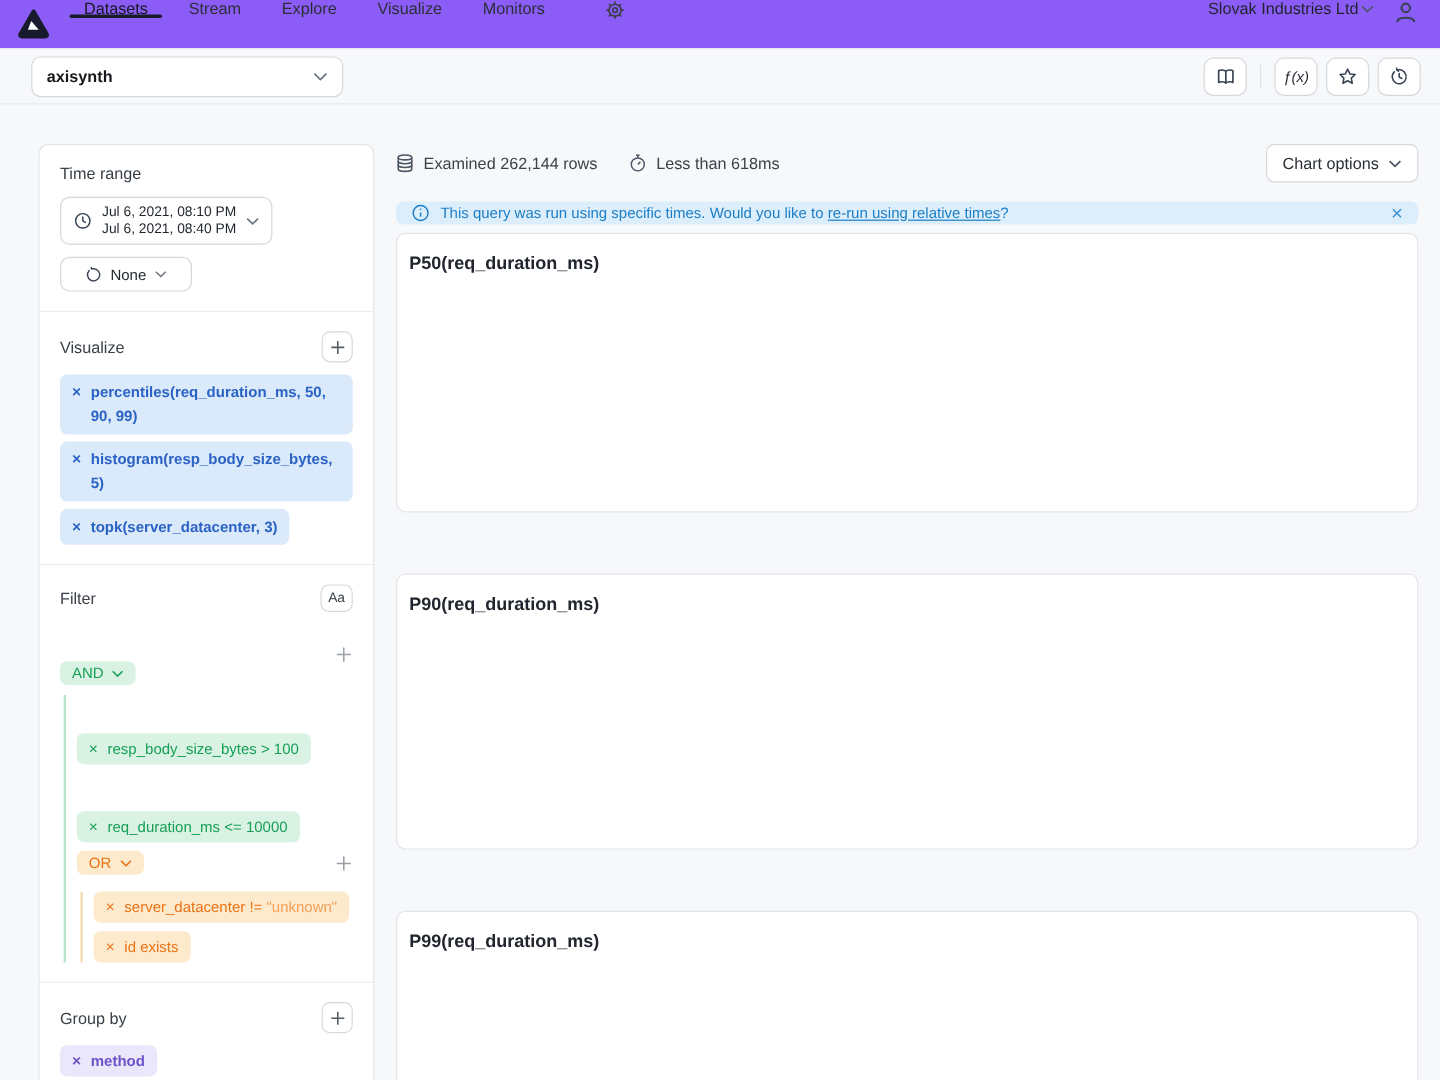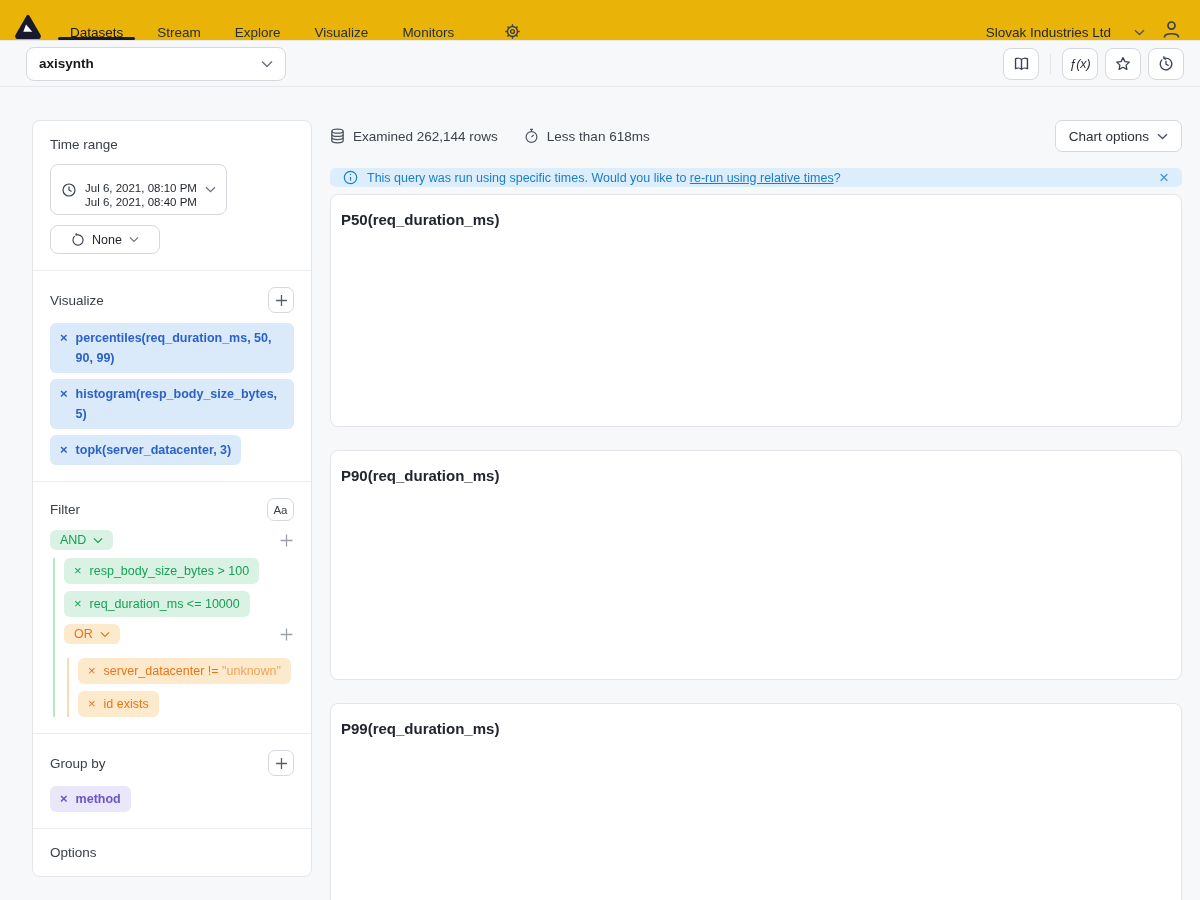--- a/index.html
+++ b/index.html
@@ -1,29 +1,29 @@
 <!DOCTYPE html>
 <html><head>
 <meta charset="utf-8">
 <style>
   * { box-sizing: border-box; margin: 0; padding: 0; }
   html,body { width:1200px; height:900px; overflow:hidden; }
   body { font-family:"Liberation Sans", sans-serif; background:#f7f8f9; color:#24292f; }
 
   
-  .nav { height:41px; background:#eab308; border-bottom:1px solid #e7e9ec; display:flex; align-items:flex-end; }
+  .nav { height:41px; background:#8b5cf6; border-bottom:1px solid #e7e9ec; display:flex; align-items:flex-start; }
   .logo { width:26px; height:26px; margin:7px 12px 0 15px; }
   .nav-items { display:flex; list-style:none; align-items:stretch; }
   .nav-item { position:relative; display:flex; align-items:center; padding:0 12px; margin:0 5px; font-size:13.5px; color:#2a2f36; cursor:pointer; }
   .nav-item.active { color:#15181e; }
   .nav-item.active::after { content:""; position:absolute; left:0; right:0; bottom:0; height:3px; background:#191d28; border-radius:2px; }
   .nav-vdiv { width:1px; background:#e3e5e9; margin:9px 12px; }
   .icon-btn-plain { display:flex; align-items:center; justify-content:center; width:32px; cursor:pointer; }
   .nav-spacer { flex:1; }
-  .org { display:flex; align-items:center; gap:23px; font-size:13.5px; color:#1f242c; margin-right:16px; cursor:pointer; }
+  .org { display:flex; align-items:center; gap:2px; font-size:13.5px; color:#1f242c; margin-right:16px; cursor:pointer; }
   .avatar { display:flex; align-items:center; margin-right:18px; cursor:pointer; }
 
   
   .toolbar { height:46px; background:#f7f8f9; border-bottom:1px solid #e7e9ec; display:flex; align-items:center; }
   .dataset-select { margin-left:26px; width:260px; height:34px; background:#fff; border:1px solid #d5d8dd; border-radius:8px;
     display:flex; align-items:center; padding:0 12px; font-size:13.5px; font-weight:700; color:#17181c; cursor:pointer;gap:48px; }
   .dataset-select .chev { margin-left:auto; }
   .toolbar-spacer { flex:1; }
   .tb-group { display:flex; align-items:center; margin-right:16px; }
   .tb-btn { width:36px; height:32px; background:#fff; border:1px solid #d5d8dd; border-radius:8px; display:flex; align-items:center; justify-content:center; cursor:pointer; color:#374151; }
@@ -37,28 +37,28 @@
 
   
   .sidebar { width:280px; }
   .section { padding:16px 17px; }
   .section + .section { border-top:1px solid #ecedef; }
   .sec-head { display:flex; align-items:center; justify-content:space-between; }
   .sec-label { font-size:13.5px; color:#3a4048; }
   .sq-btn { width:26px; height:26px; background:#fff; border:1px solid #d5d8dd; border-radius:7px; display:flex; align-items:center; justify-content:center; cursor:pointer; color:#565c66; }
   .aa-btn { width:27px; height:23px; font-size:11.5px; color:#3a4048; }
   .time-btn { margin-top:12px; display:flex; align-items:center; gap:8px; background:#fff; border:1px solid #d5d8dd; border-radius:8px; padding:5px 10px; cursor:pointer; width:fit-content; }
-  .time-lines { font-size:11.5px; color:#1f242c; line-height:14px;margin-top:11px; }
+  .time-lines { font-size:11.5px; color:#1f242c; line-height:14px; }
   .none-btn { margin-top:10px; display:flex; align-items:center; gap:7px; background:#fff; border:1px solid #d5d8dd; border-radius:8px; height:29px; padding:0 20px; font-size:12.5px; color:#1f242c; cursor:pointer; width:fit-content; }
 
   .chip { display:inline-flex; align-items:flex-start; gap:8px; padding:4px 10px; border-radius:6px; font-size:12.5px; line-height:18px; width:fit-content; max-width:100%; cursor:pointer; }
   .chip .x { font-size:13px; }
   .chips-col { display:flex; flex-direction:column; gap:6px; margin-top:10px; }
   .chip-blue { background:#dbeafa; color:#2a62c6; font-weight:700; line-height:20px; padding:5px 10px; }
-  .chip-green { background:#d9f2e4; color:#17a055; }
+  .chip-green { background:#d9f2e4; color:#17a055;margin-top:32px; }
   .chip-orange { background:#fdeacd; color:#ea7316; }
   .chip-orange .val { color:#f2a158; }
   .chip-purple { background:#ebe7fa; color:#6d52c8; font-weight:700; }
   .grp-chip { display:inline-flex; align-items:center; gap:7px; padding:3px 10px; border-radius:6px; font-size:12.5px; cursor:pointer; }
   .grp-chip .chev { display:flex; }
   .row-between { display:flex; align-items:center; justify-content:space-between; }
   .thin-plus { color:#9aa0a8; cursor:pointer; display:flex; }
   .and-children { border-left:2px solid #b9e5cd; margin-left:3px; padding-left:9px; margin-top:8px; display:flex; flex-direction:column; gap:7px; }
   .or-children  { border-left:2px solid #f6dcb2; margin-left:3px; padding-left:9px; margin-top:7px; display:flex; flex-direction:column; gap:7px; }
   .filter-tree { margin-top:9px; }
@@ -68,21 +68,21 @@
   .stats-row { display:flex; align-items:center; height:32px; }
   .stat { display:flex; align-items:center; gap:8px; font-size:13.5px; color:#3c424b; }
   .stat + .stat { margin-left:26px; }
   .chart-opts { margin-left:auto; height:32px; background:#fff; border:1px solid #d5d8dd; border-radius:7px; display:flex; align-items:center; gap:8px; padding:0 13px; font-size:13.5px; color:#2a2f36; cursor:pointer; }
 
   .banner { margin-top:16px; margin-bottom:7px; height:19px; background:#dceefb; border-radius:6px; display:flex; align-items:center; gap:9px; padding:0 13px; font-size:12.5px; color:#1c7ec5; }
   .banner a { color:#1c7ec5; text-decoration:underline; cursor:pointer; }
   .banner-close { margin-left:auto; font-size:17px; color:#3a93d1; cursor:pointer; line-height:1; }
 
   .chart-card { margin-top:0; }
-  .chart-card + .chart-card { margin-top:23px; }
+  .chart-card + .chart-card { margin-top:51px; }
   .chart-card.c1 { height:233px; margin-top:0; }
   .chart-card.c2 { height:230px; }
   .chart-card.c3 { height:235px; }
   .chart-title { margin:16px 0 0 10px; font-size:15px; font-weight:700; color:#21252d; }
   .chart-host { display:block; margin-top:6px; }
 </style>
 </head>
 <body>
 
 <header class="nav">

